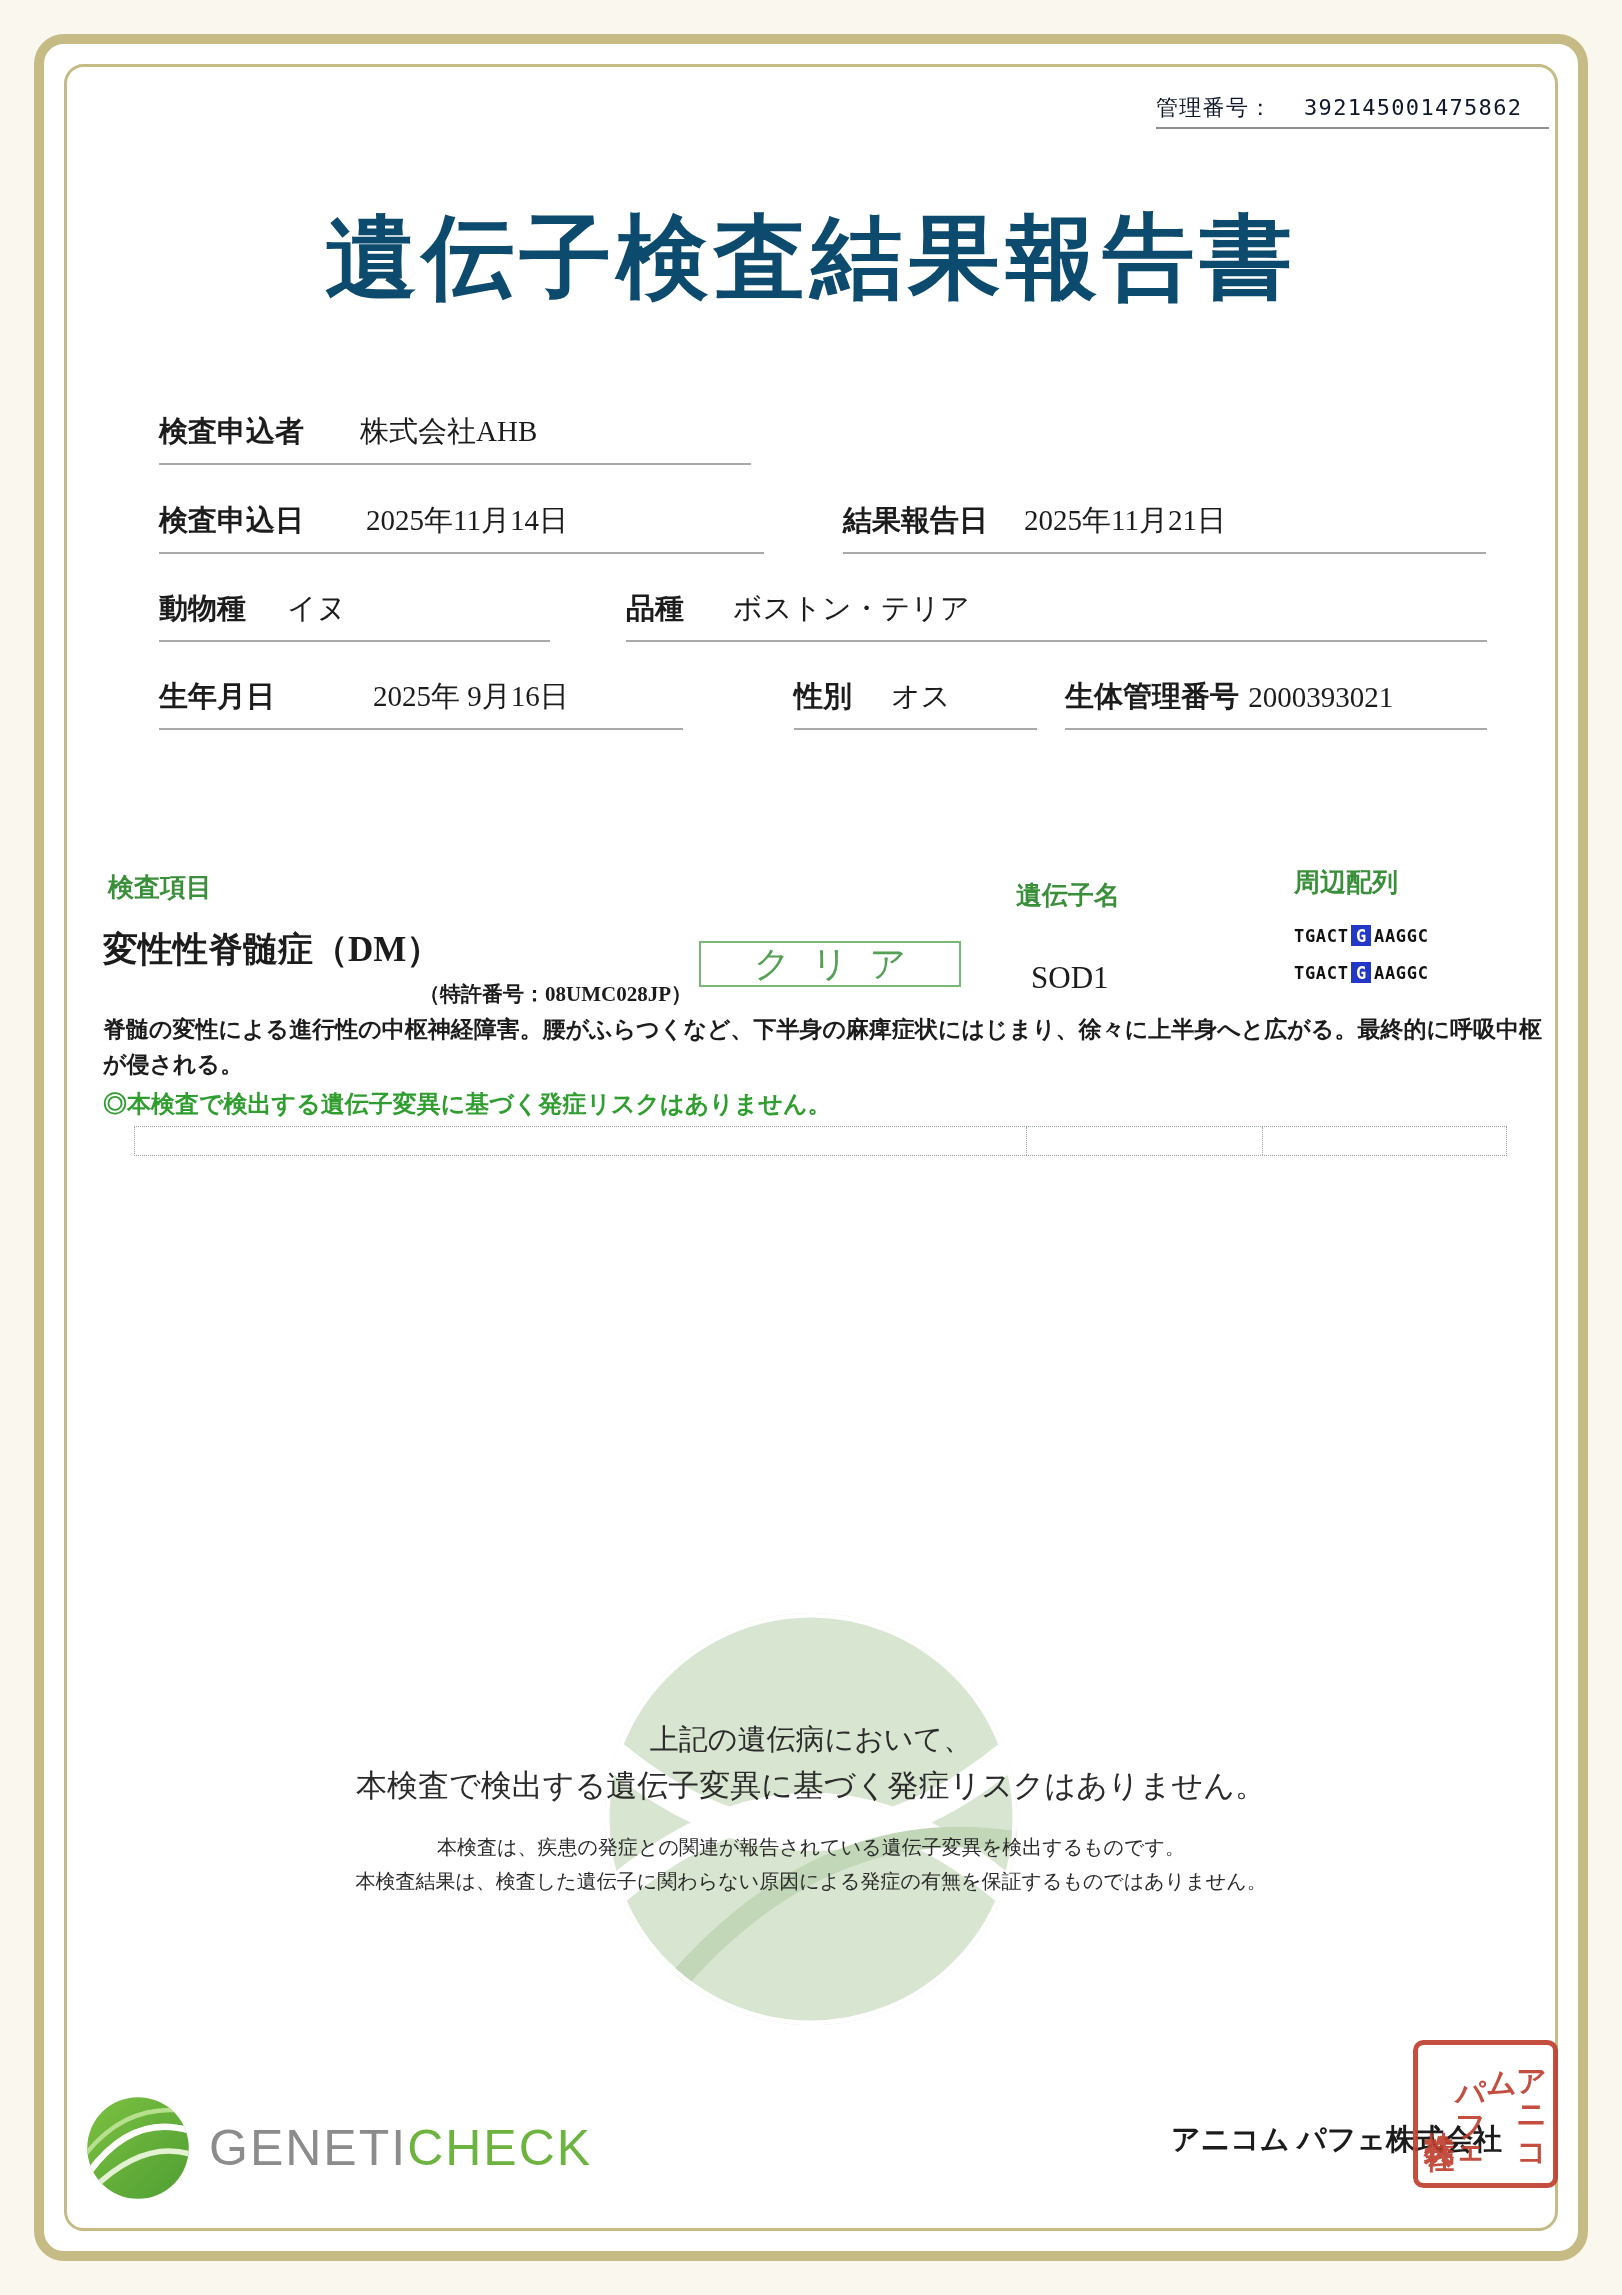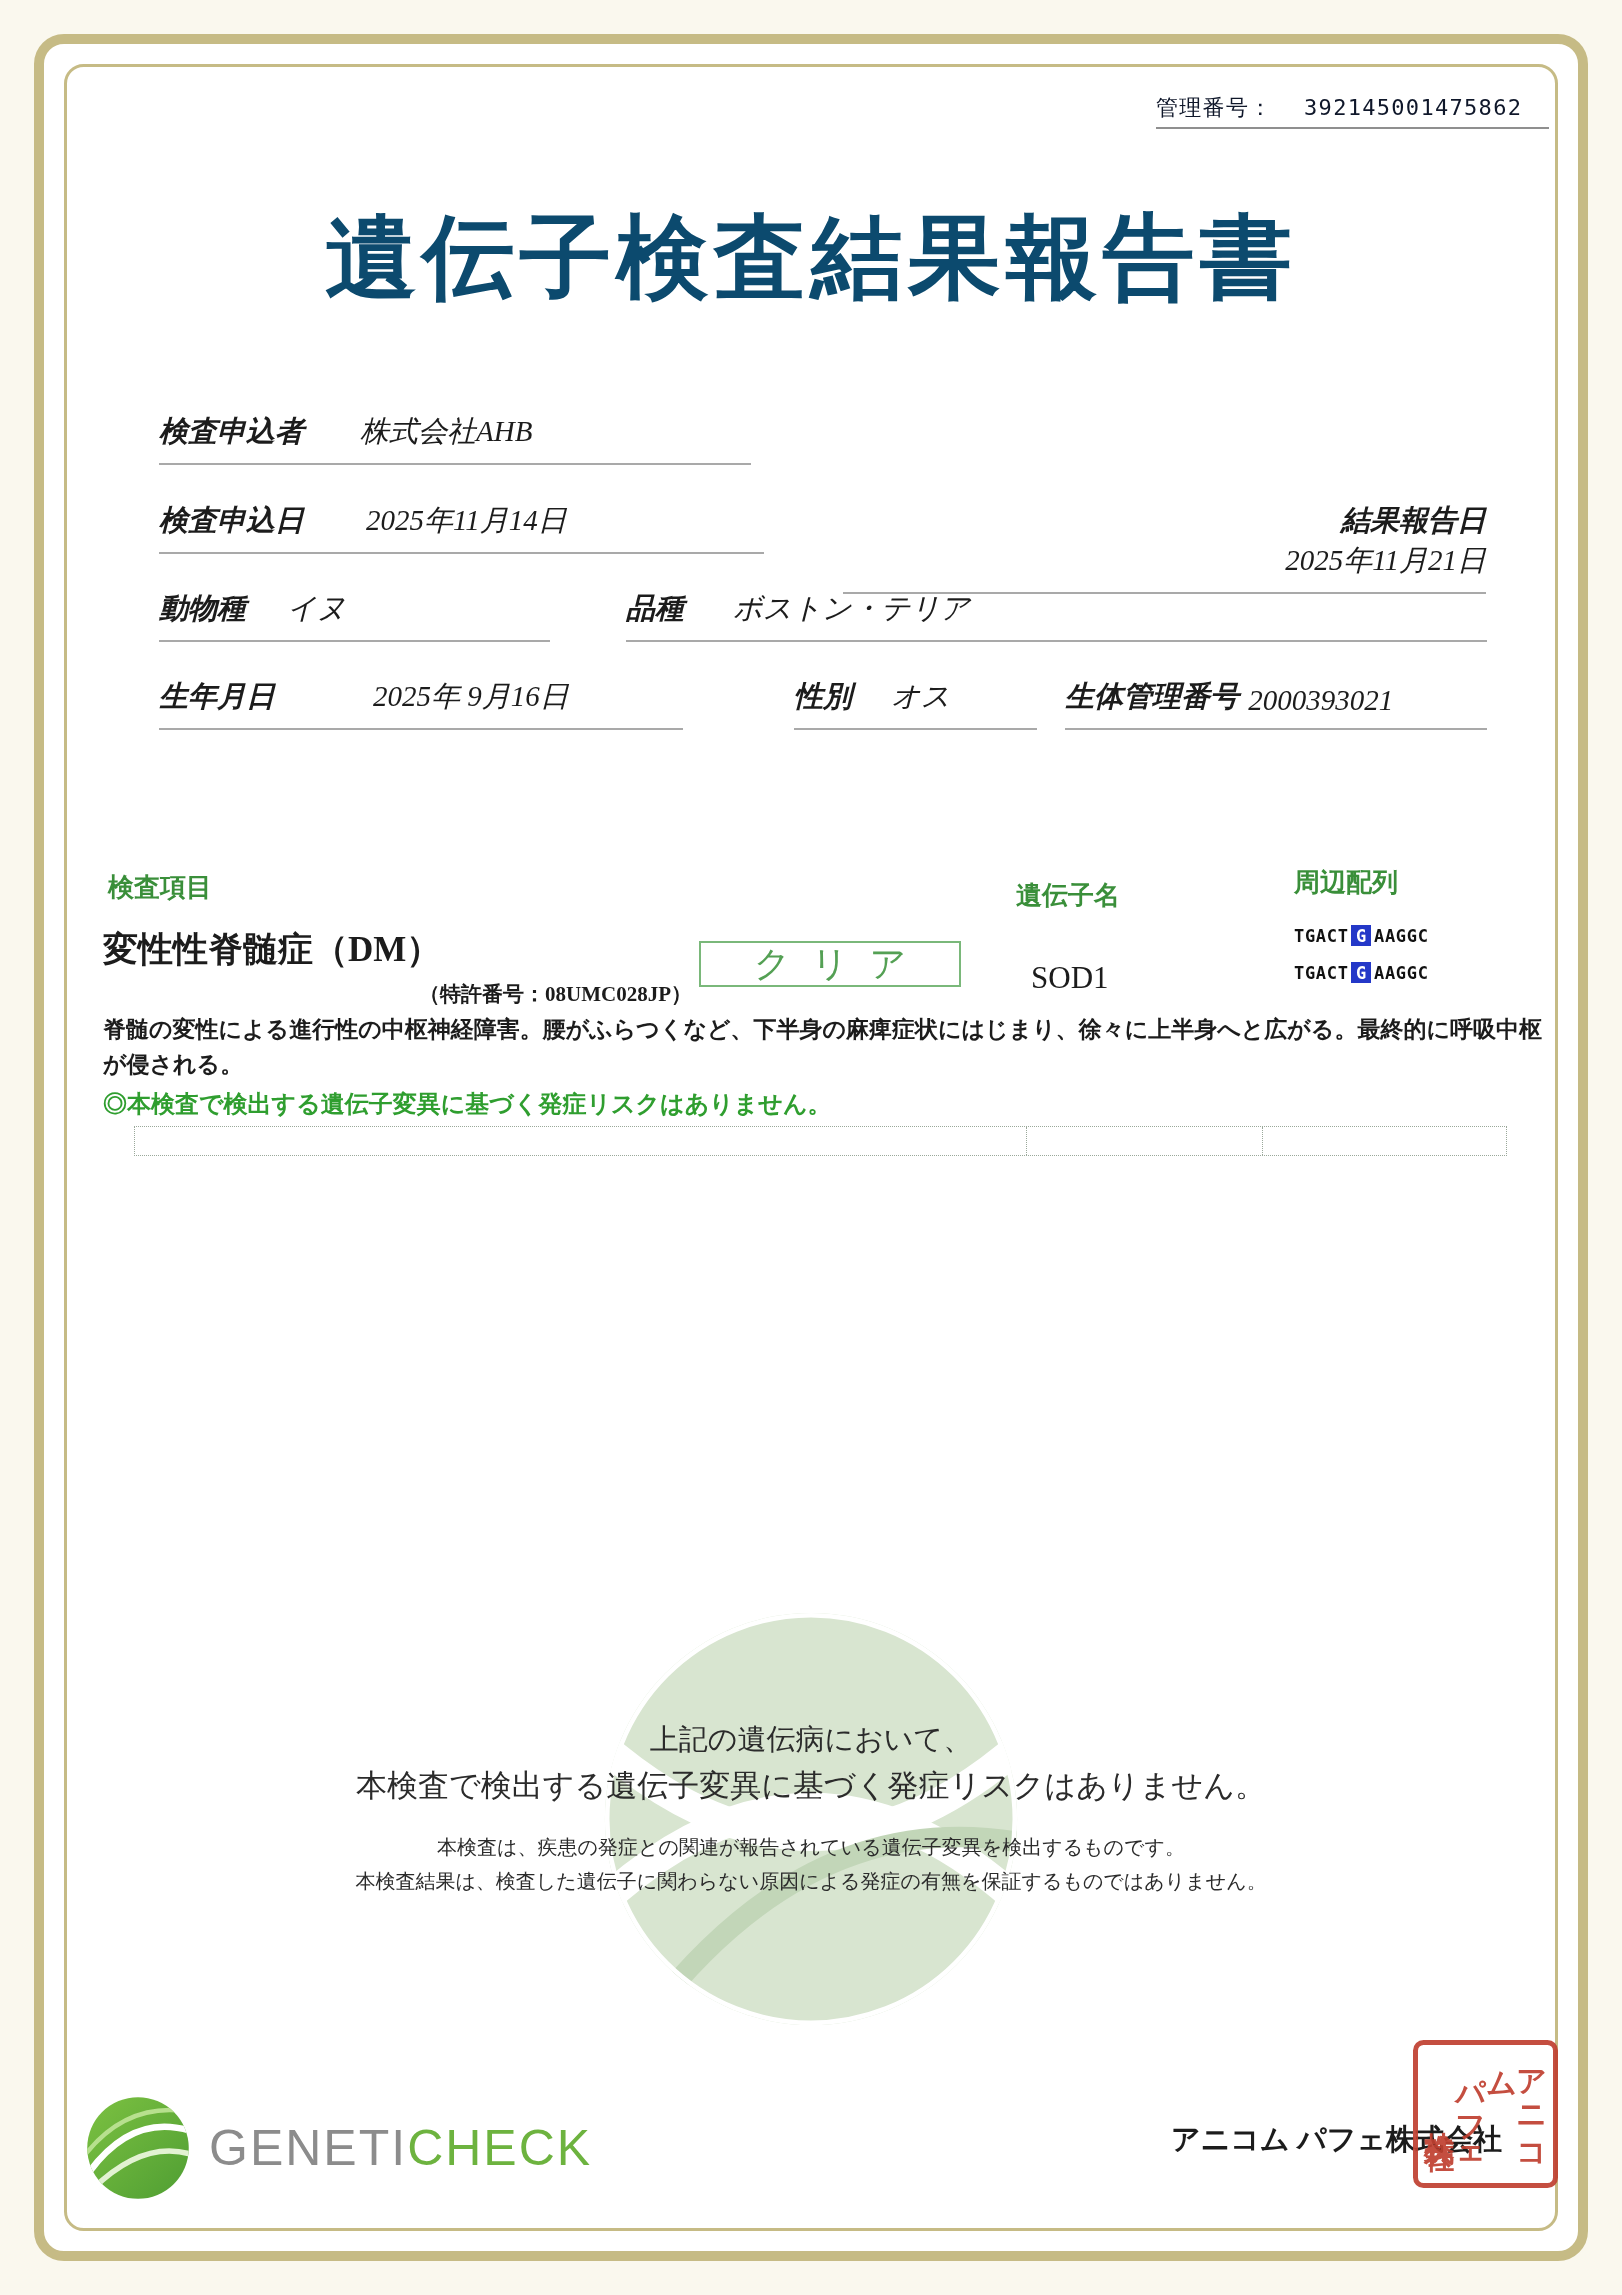--- a/index.html
+++ b/index.html
@@ -32,23 +32,23 @@
   }
 
   .doc-title {
     top:196px; left:0; width:100%; text-align:center;
     font-size:92px; font-weight:bold; letter-spacing:5.2px;
     color:#0c4a6e; z-index:3;
   }
 
   
   .frow {
-    position:absolute; display:flex; align-items:flex-end;
+    position:absolute; display:flex; align-items:center;
     border-bottom:2px solid #a9a9a9; padding-bottom:10.5px;
-    font-size:29px; z-index:3; white-space:nowrap;font-style:italic;
+    font-size:29px; z-index:3; white-space:nowrap;
   }
   .flabel { font-weight:bold; }
 
   
   .sec-header { position:absolute; color:#3a8f3a; font-weight:bold; font-size:26px; z-index:3; }
   .disease { top:926px; left:103px; font-size:35px; font-weight:bold; z-index:3; }
   .patent  { top:980px; left:419px; font-size:21px; font-weight:bold; z-index:3; }
   .clearbox {
     top:941px; left:699px; width:262px; height:46px;
     border:2px solid #7ab87a; display:flex; align-items:center; justify-content:center;
@@ -125,21 +125,21 @@
 
 <div class="frow" style="top:412px; left:159px; width:592px;">
   <span class="flabel">検査申込者</span>
   <span class="fvalue" style="margin-left:56px;">株式会社AHB</span>
 </div>
 
 <div class="frow" style="top:501px; left:159px; width:605px;">
   <span class="flabel">検査申込日</span>
   <span class="fvalue" style="margin-left:62px;">2025年11月14日</span>
 </div>
-<div class="frow" style="top:501px; left:843px; width:643px;flex-direction:column;">
+<div class="frow" style="top:501px; left:843px; width:643px;">
   <span class="flabel">結果報告日</span>
   <span class="fvalue" style="margin-left:36px;">2025年11月21日</span>
 </div>
 
 <div class="frow" style="top:589px; left:159px; width:391px;">
   <span class="flabel">動物種</span>
   <span class="fvalue" style="margin-left:41px;">イヌ</span>
 </div>
 <div class="frow" style="top:589px; left:626px; width:861px;">
   <span class="flabel">品種</span>

